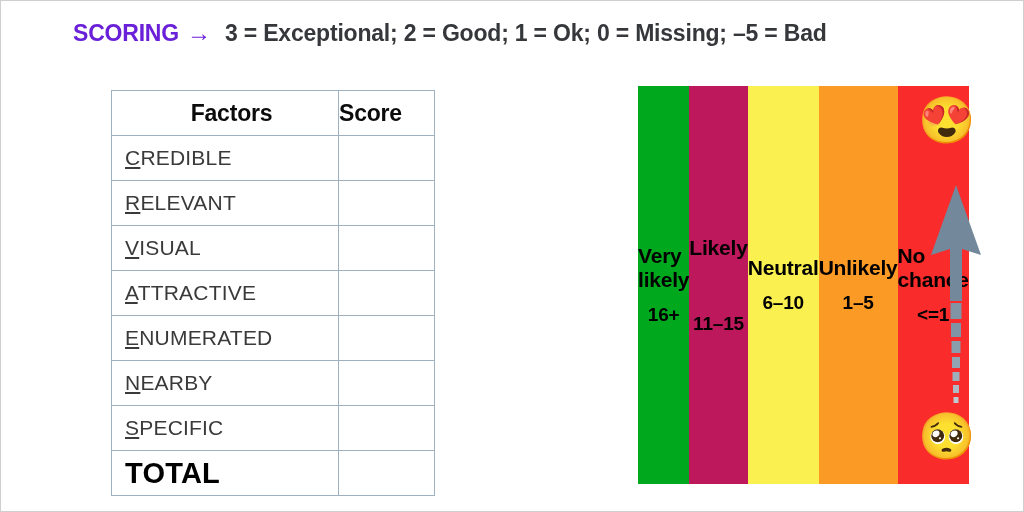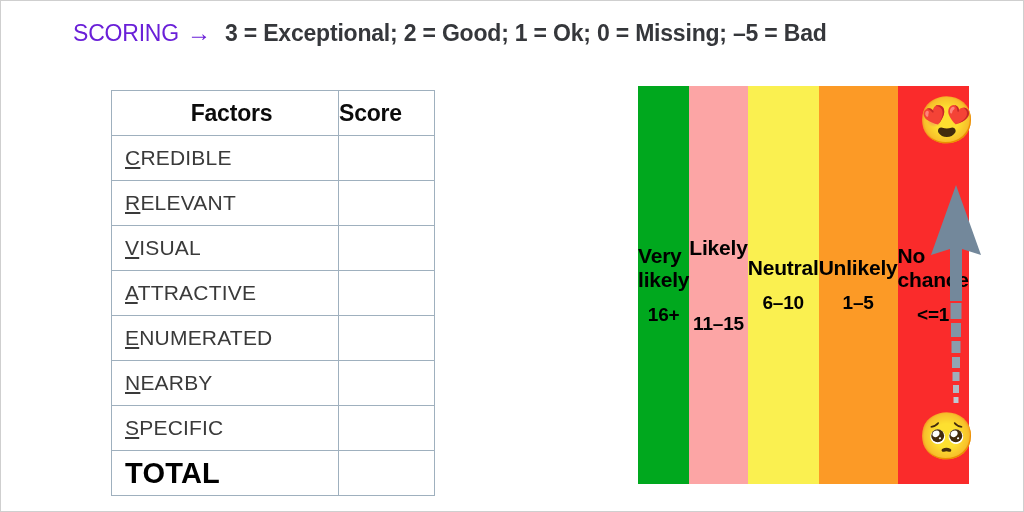--- a/index.html
+++ b/index.html
@@ -26,21 +26,21 @@
   #scoring-line {
     position: absolute;
     left: 72px;
     top: 18px;
     display: flex;
     align-items: baseline;
     white-space: nowrap;
   }
   #scoring-label {
     font-size: 23px;
-    font-weight: normal;
+    font-weight: bold;
     color: #6A20D8;
     letter-spacing: -0.2px;
   }
   #scoring-arrow {
     font-size: 24px;
     font-weight: bold;
     color: #6A20D8;
     margin-left: 8px;
   }
   #scoring-legend {
@@ -225,21 +225,21 @@
         <td class="score-cell"></td>
       </tr>
     </tbody>
   </table>
 
   <div id="likelihood-scale">
     <div class="scale-band" style="background:#00A81E;">
       <div class="band-label">Very likely</div>
       <div class="band-range">16+</div>
     </div>
-    <div class="scale-band" style="background:#fca5a5;gap:41px;">
+    <div class="scale-band" style="background:#be185d;gap:41px;">
       <div class="band-label">Likely</div>
       <div class="band-range">11–15</div>
     </div>
     <div class="scale-band" style="background:#FAF050;">
       <div class="band-label">Neutral</div>
       <div class="band-range">6–10</div>
     </div>
     <div class="scale-band" style="background:#FC9A26;">
       <div class="band-label">Unlikely</div>
       <div class="band-range">1–5</div>

